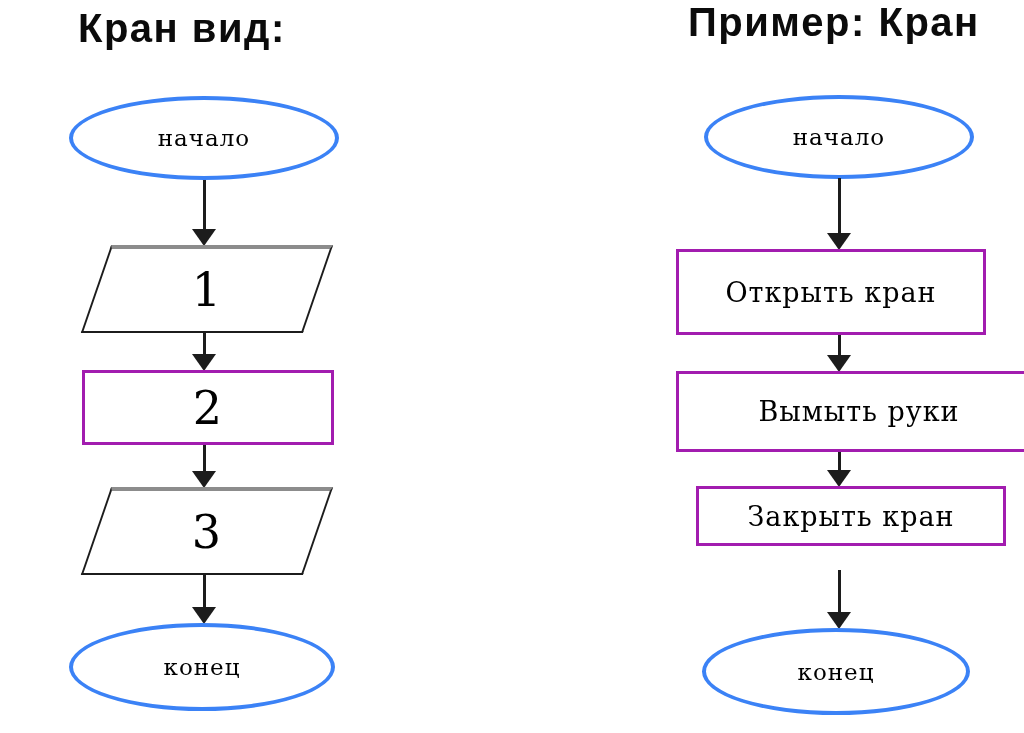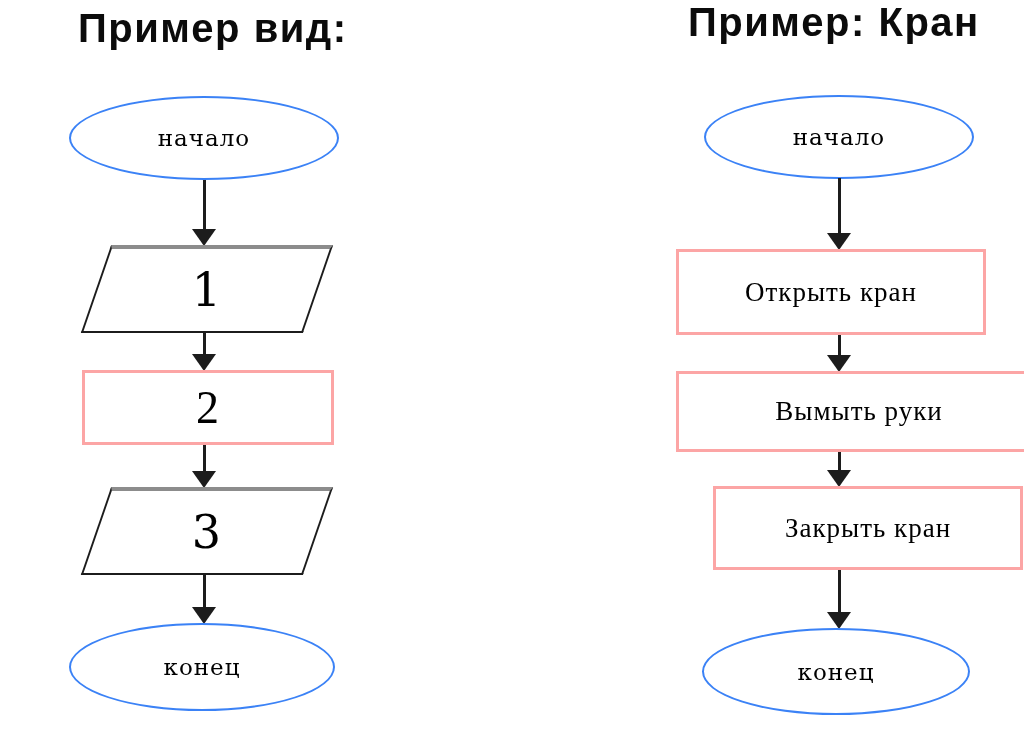--- a/index.html
+++ b/index.html
@@ -24,31 +24,30 @@
   .node {
     position: absolute;
     box-sizing: border-box;
     display: flex;
     align-items: center;
     justify-content: center;
     text-align: center;
     background: #ffffff;
   }
   .terminal {
-    border: 2px solid #3b82f6;
+    border: 4px solid #3b82f6;
     border-radius: 50%;
     font-size: 23px;
     letter-spacing: 1px;
     text-align: center;
   }
   .process {
-    border: 3px solid #fca5a5;
+    border: 3px solid #a21caf;
     font-size: 27px;
     letter-spacing: 1px;
-    font-family: Liberation Serif, serif;
   }
   .process.num { font-size: 46px; }
   .io {
     border: 2px solid #1c1c1c;
     border-top: 4px solid #8c8c8c;
     transform: skewX(-19deg);
     font-size: 46px;
   }
   .io > span { display: inline-block; transform: skewX(19deg); }
   .arrow { position: absolute; width: 26px; }
@@ -66,21 +65,21 @@
     border-left: 12px solid transparent;
     border-right: 12px solid transparent;
     border-top: 17px solid #1c1c1c;
   }
 </style>
 </head>
 <body>
 
 <div style="position:absolute; inset:0;">
 
-  <h1 class="title" style="left:78px; top:6px;">Пример вид:</h1>
+  <h1 class="title" style="left:78px; top:6px;">Кран вид:</h1>
 
   <div class="node terminal" style="left:69px; top:96px; width:270px; height:84px;">
     <span>начало</span>
   </div>
 
   <div class="arrow" style="left:191px; top:180px; height:66px;">
     <i class="shaft"></i>
     <i class="head"></i>
   </div>
 
@@ -137,21 +136,21 @@
 
   <div class="node process" style="left:676px; top:371px; width:366px; height:81px;">
     <span>Вымыть руки</span>
   </div>
 
   <div class="arrow" style="left:826px; top:452px; height:35px;">
     <i class="shaft"></i>
     <i class="head"></i>
   </div>
 
-  <div class="node process" style="left:713px; top:486px; width:310px; height:84px;">
+  <div class="node process" style="left:696px; top:486px; width:310px; height:60px;">
     <span>Закрыть кран</span>
   </div>
 
   <div class="arrow" style="left:826px; top:570px; height:59px;">
     <i class="shaft"></i>
     <i class="head"></i>
   </div>
 
   <div class="node terminal" style="left:702px; top:628px; width:268px; height:87px;">
     <span>конец</span>

